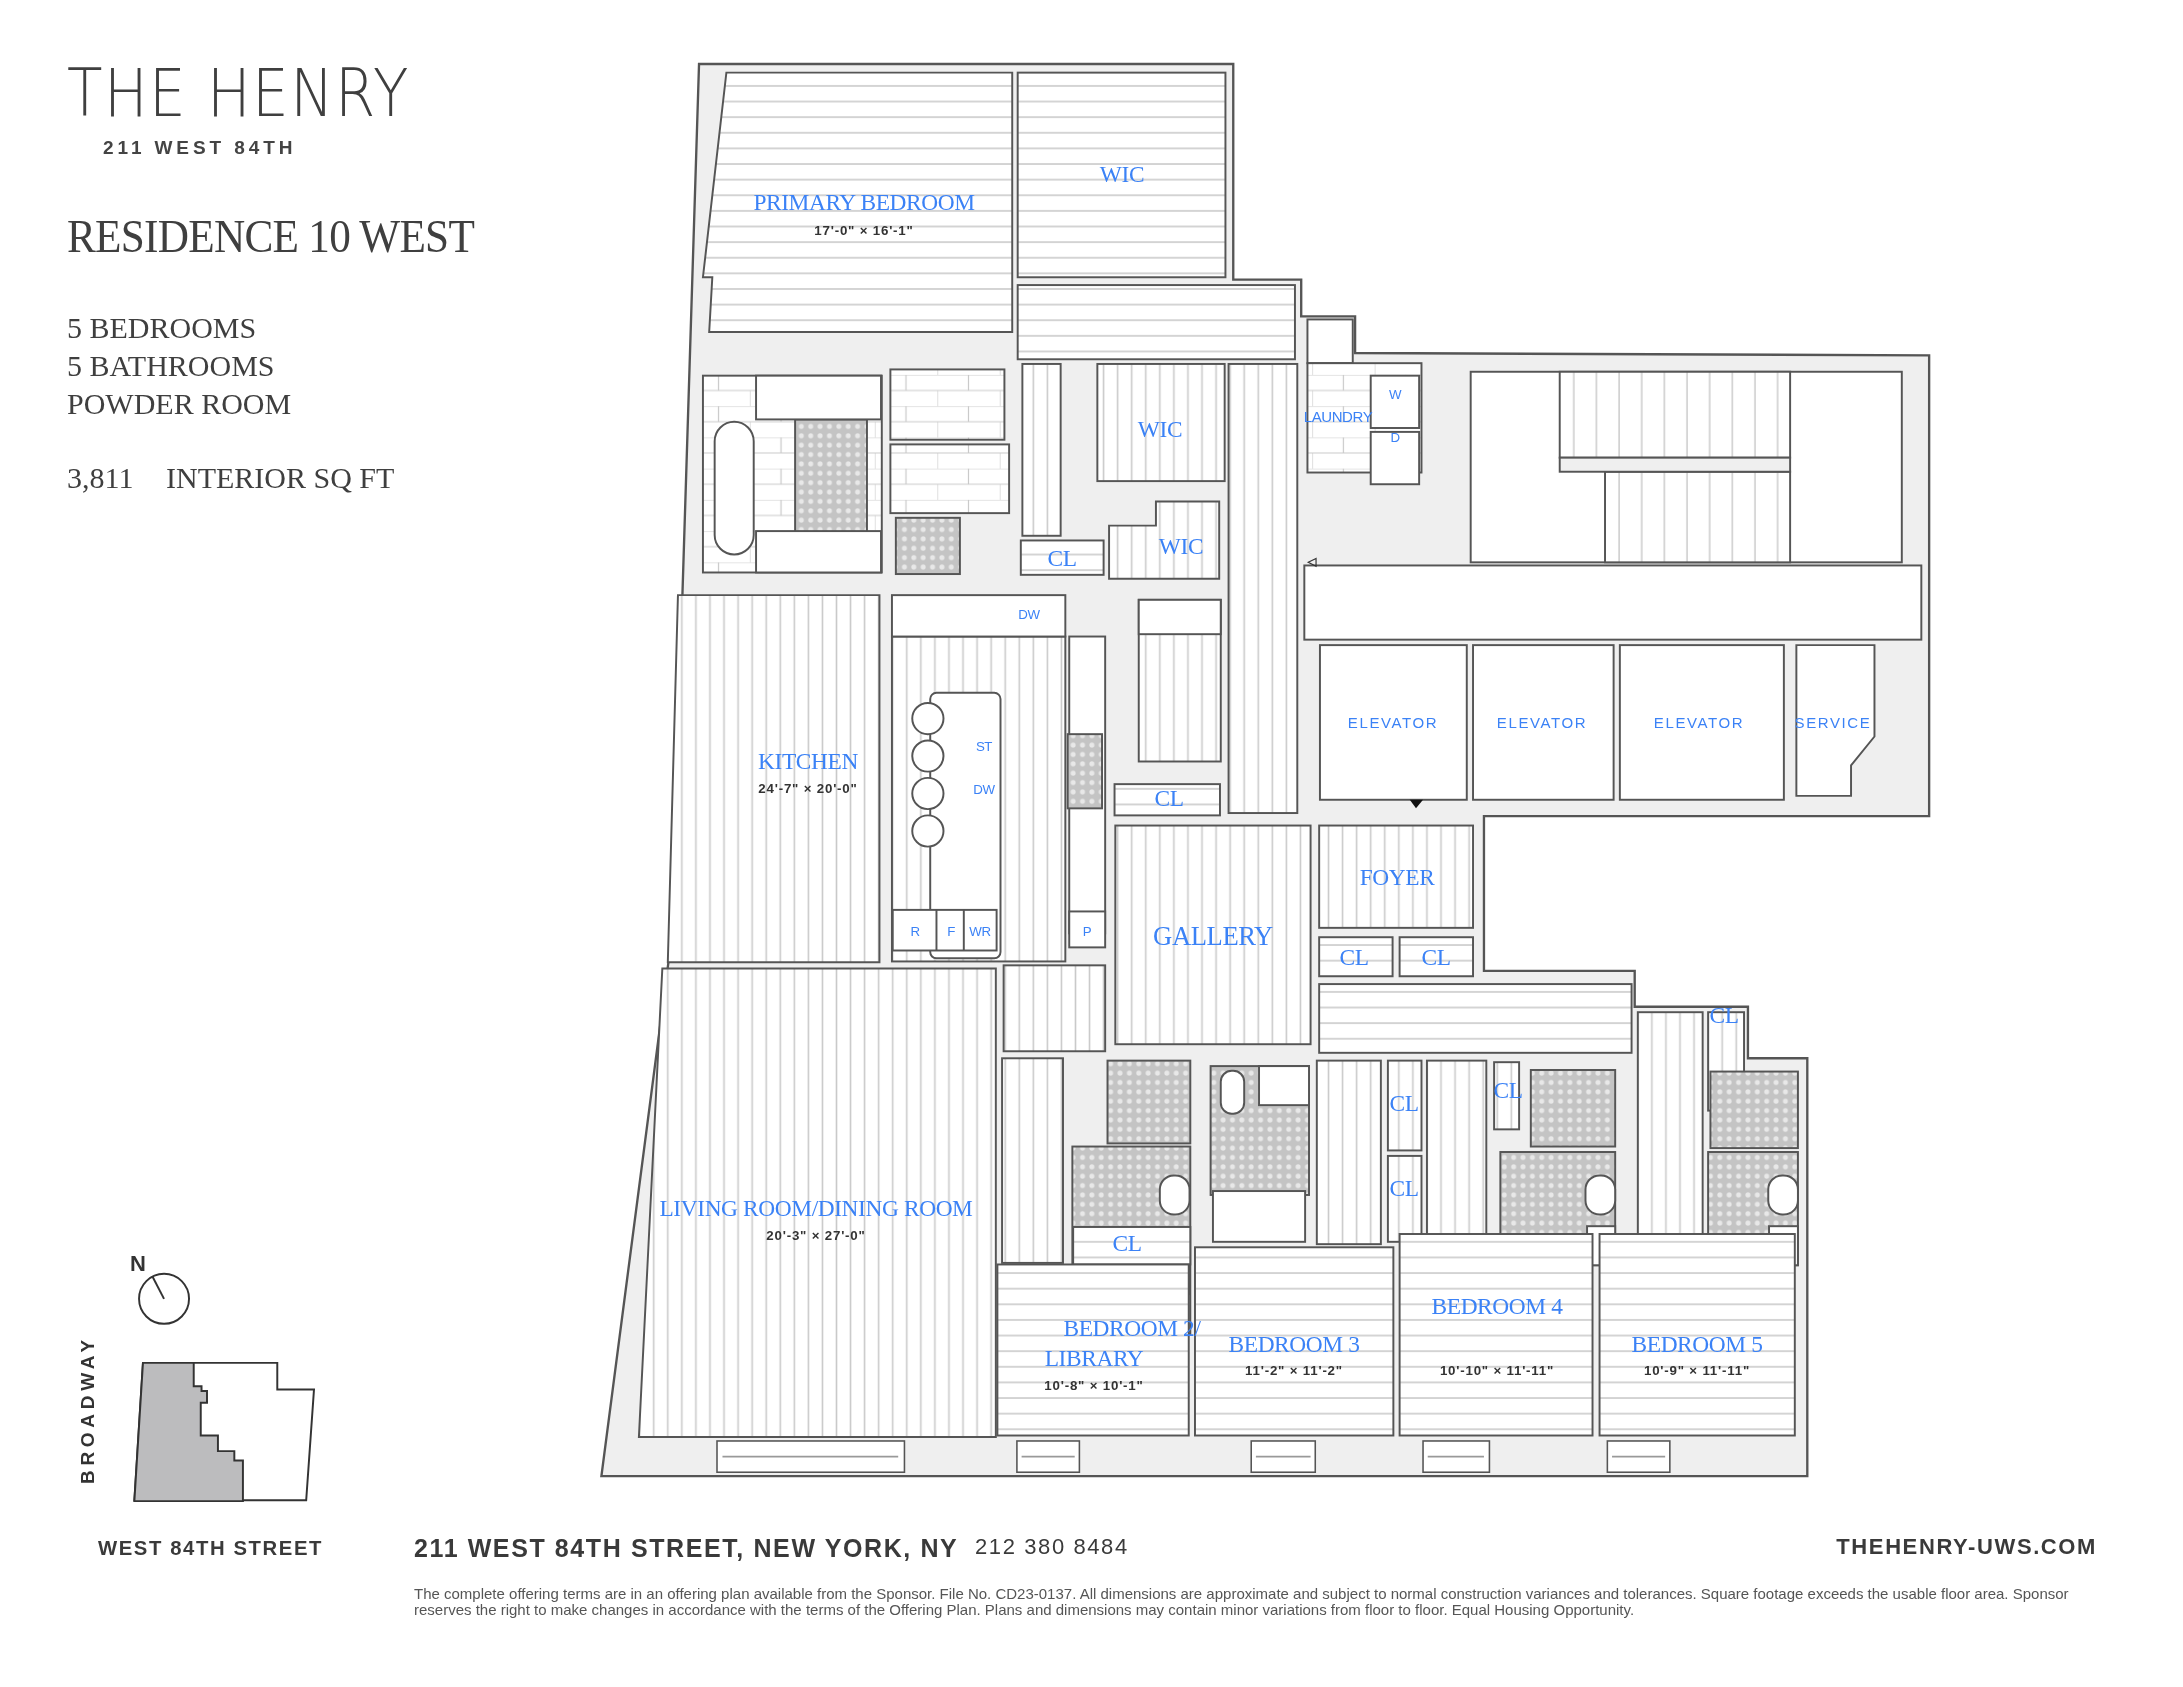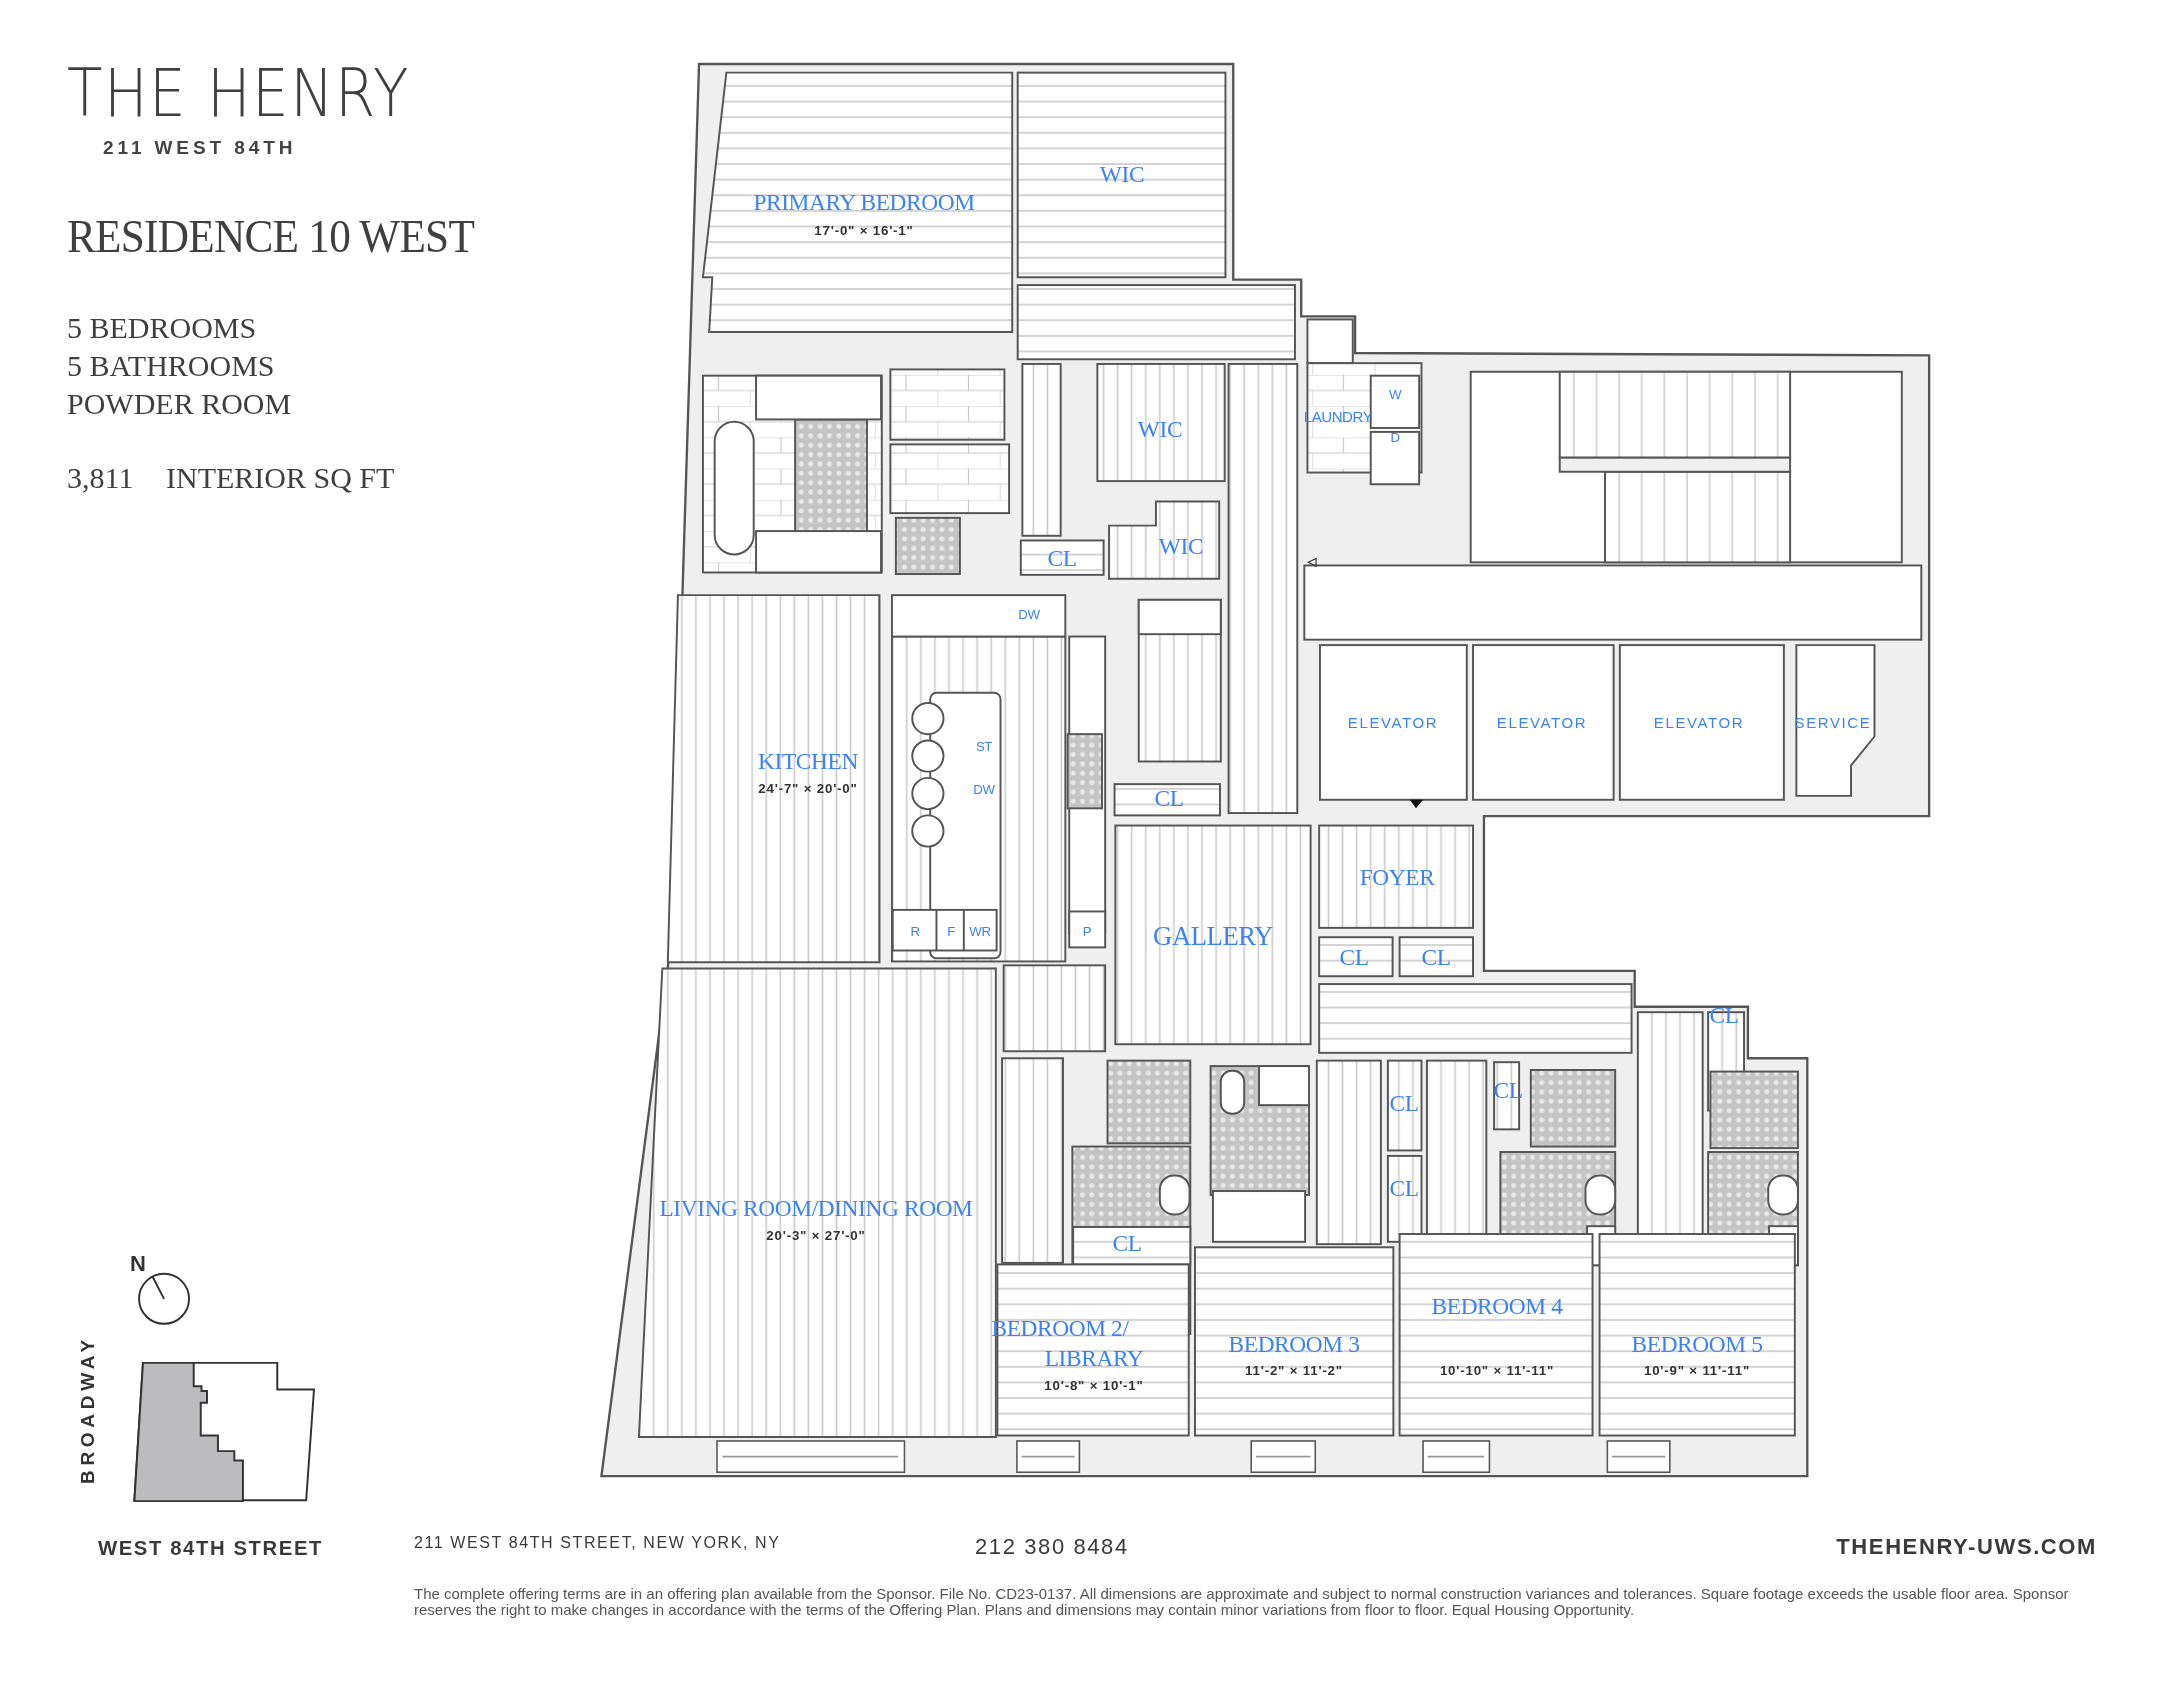--- a/index.html
+++ b/index.html
@@ -12,21 +12,21 @@
   .sqft-num { left:67px; top:461px; font-family:"Liberation Serif", serif; font-size:30px; color:#3f3f3f; }
   .sqft-label { left:166px; top:461px; font-family:"Liberation Serif", serif; font-size:30px; color:#3f3f3f; }
   svg.plan { position:absolute; left:0; top:0; width:2183px; height:1687px; }
   .room-label { position:absolute; transform:translate(-50%, -50%); font-family:"Liberation Serif", serif; font-size:23.4px; color:#3b82f6; white-space:nowrap; text-align:center; letter-spacing:-0.4px; }
   .room-label.small { font-family:"Liberation Sans", sans-serif; font-size:15px; letter-spacing:1.6px; }
   .room-label.tiny { font-family:"Liberation Sans", sans-serif; font-size:13.3px; }
   .dim { position:absolute; transform:translate(-50%, -50%); font-family:"Liberation Sans", sans-serif; font-weight:bold; font-size:13.3px; color:#333; white-space:nowrap; letter-spacing:0.8px; }
   .compass-n { left:130px; top:1251px; font-size:22px; font-weight:bold; color:#333; }
   .broadway { left:77px; top:1484px; font-size:19px; font-weight:bold; letter-spacing:4.7px; color:#333; transform:rotate(-90deg); transform-origin:left top; }
   .street { left:98px; top:1537px; font-size:20.3px; font-weight:bold; letter-spacing:1.6px; color:#3a3a3a; }
-  .address { left:414px; top:1534px; font-size:16px; font-weight:normal; letter-spacing:1.6px; color:#3a3a3a; }
+  .address { left:414px; top:1534px; font-size:25px; font-weight:bold; letter-spacing:1.6px; color:#3a3a3a; }
   .phone { left:975px; top:1534px; font-size:22px; letter-spacing:1.6px; color:#3a3a3a;text-align:right; }
   .website { right:86px; top:1534px; font-size:22px; font-weight:bold; letter-spacing:1.6px; color:#3a3a3a; }
   .disclaimer { left:414px; top:1586px; width:1711px; font-size:15px; line-height:16px; color:#555; }
 </style>
 </head>
 <body>
 
 <div class="abs brand">THE HENRY</div>
 <div class="abs brand-sub">211 WEST 84TH</div>
 <div class="abs res-title">RESIDENCE 10 WEST</div>
@@ -226,21 +226,21 @@
 <div class="room-label small" style="left:1833px;top:722px">SERVICE</div>
 
 <div class="room-label" style="left:816px;top:1208px">LIVING ROOM/DINING ROOM</div>
 <div class="dim" style="left:816px;top:1235px">20'-3" × 27'-0"</div>
 
 <div class="room-label" style="left:1127px;top:1243px">CL</div>
 <div class="room-label" style="left:1404px;top:1103px">CL</div>
 <div class="room-label" style="left:1404px;top:1188px">CL</div>
 <div class="room-label" style="left:1508px;top:1090px">CL</div>
 
-<div class="room-label" style="left:1060px;top:1328px">BEDROOM 2/</div>
+<div class="room-label" style="left:1132px;top:1328px">BEDROOM 2/</div>
 <div class="room-label" style="left:1094px;top:1358px">LIBRARY</div>
 <div class="dim" style="left:1094px;top:1385px">10'-8" × 10'-1"</div>
 <div class="room-label" style="left:1294px;top:1344px">BEDROOM 3</div>
 <div class="dim" style="left:1294px;top:1370px">11'-2" × 11'-2"</div>
 <div class="room-label" style="left:1497px;top:1306px">BEDROOM 4</div>
 <div class="dim" style="left:1497px;top:1370px">10'-10" × 11'-11"</div>
 <div class="room-label" style="left:1697px;top:1344px">BEDROOM 5</div>
 <div class="dim" style="left:1697px;top:1370px">10'-9" × 11'-11"</div>
 
 <div class="abs compass-n">N</div>

